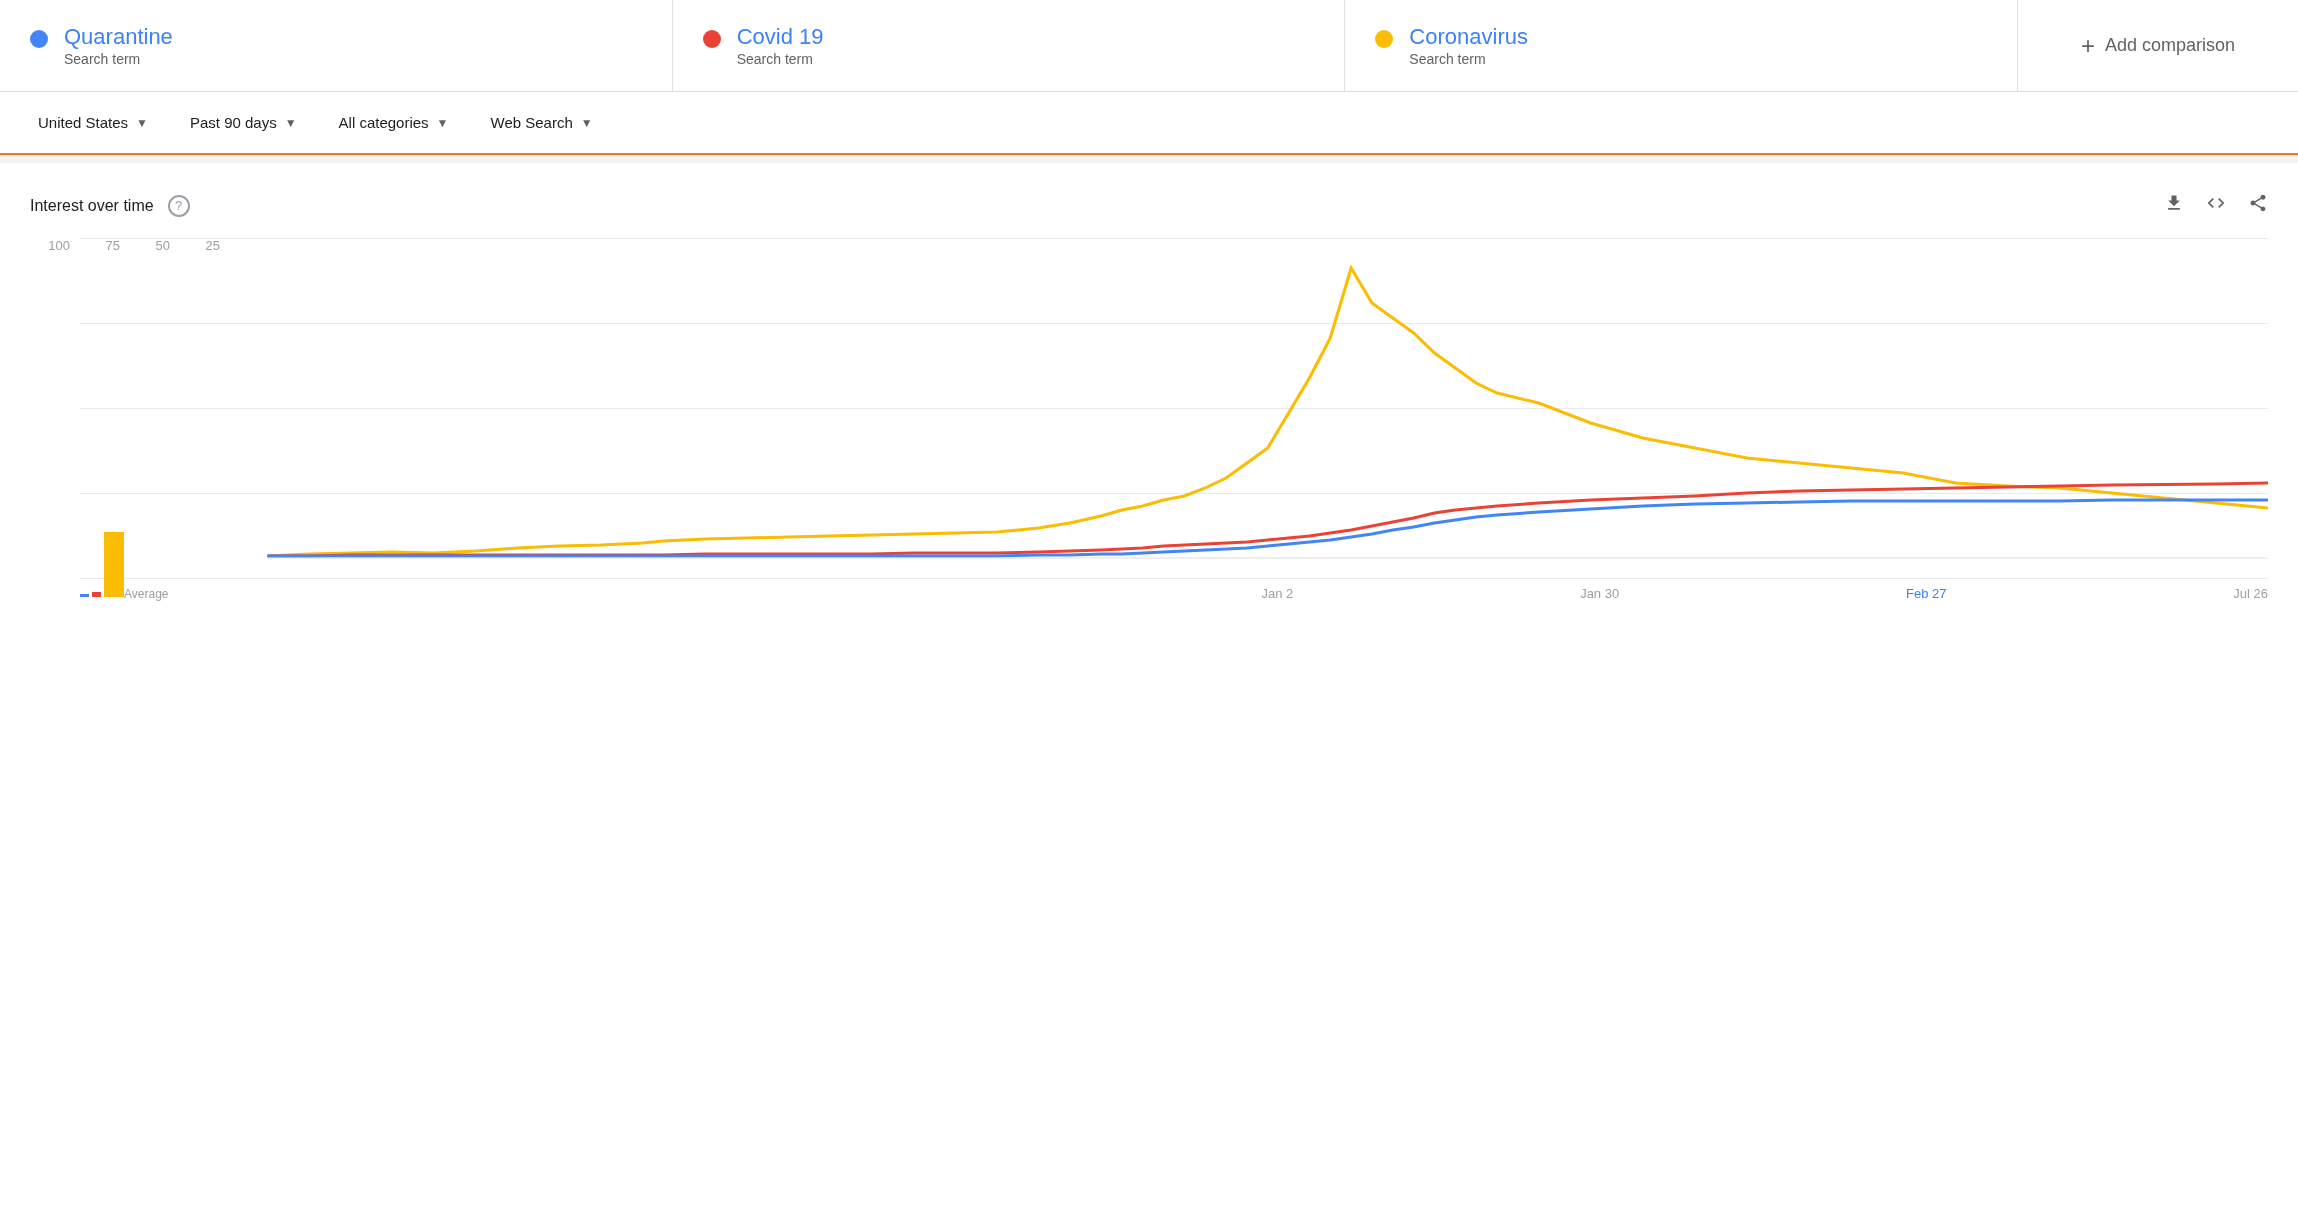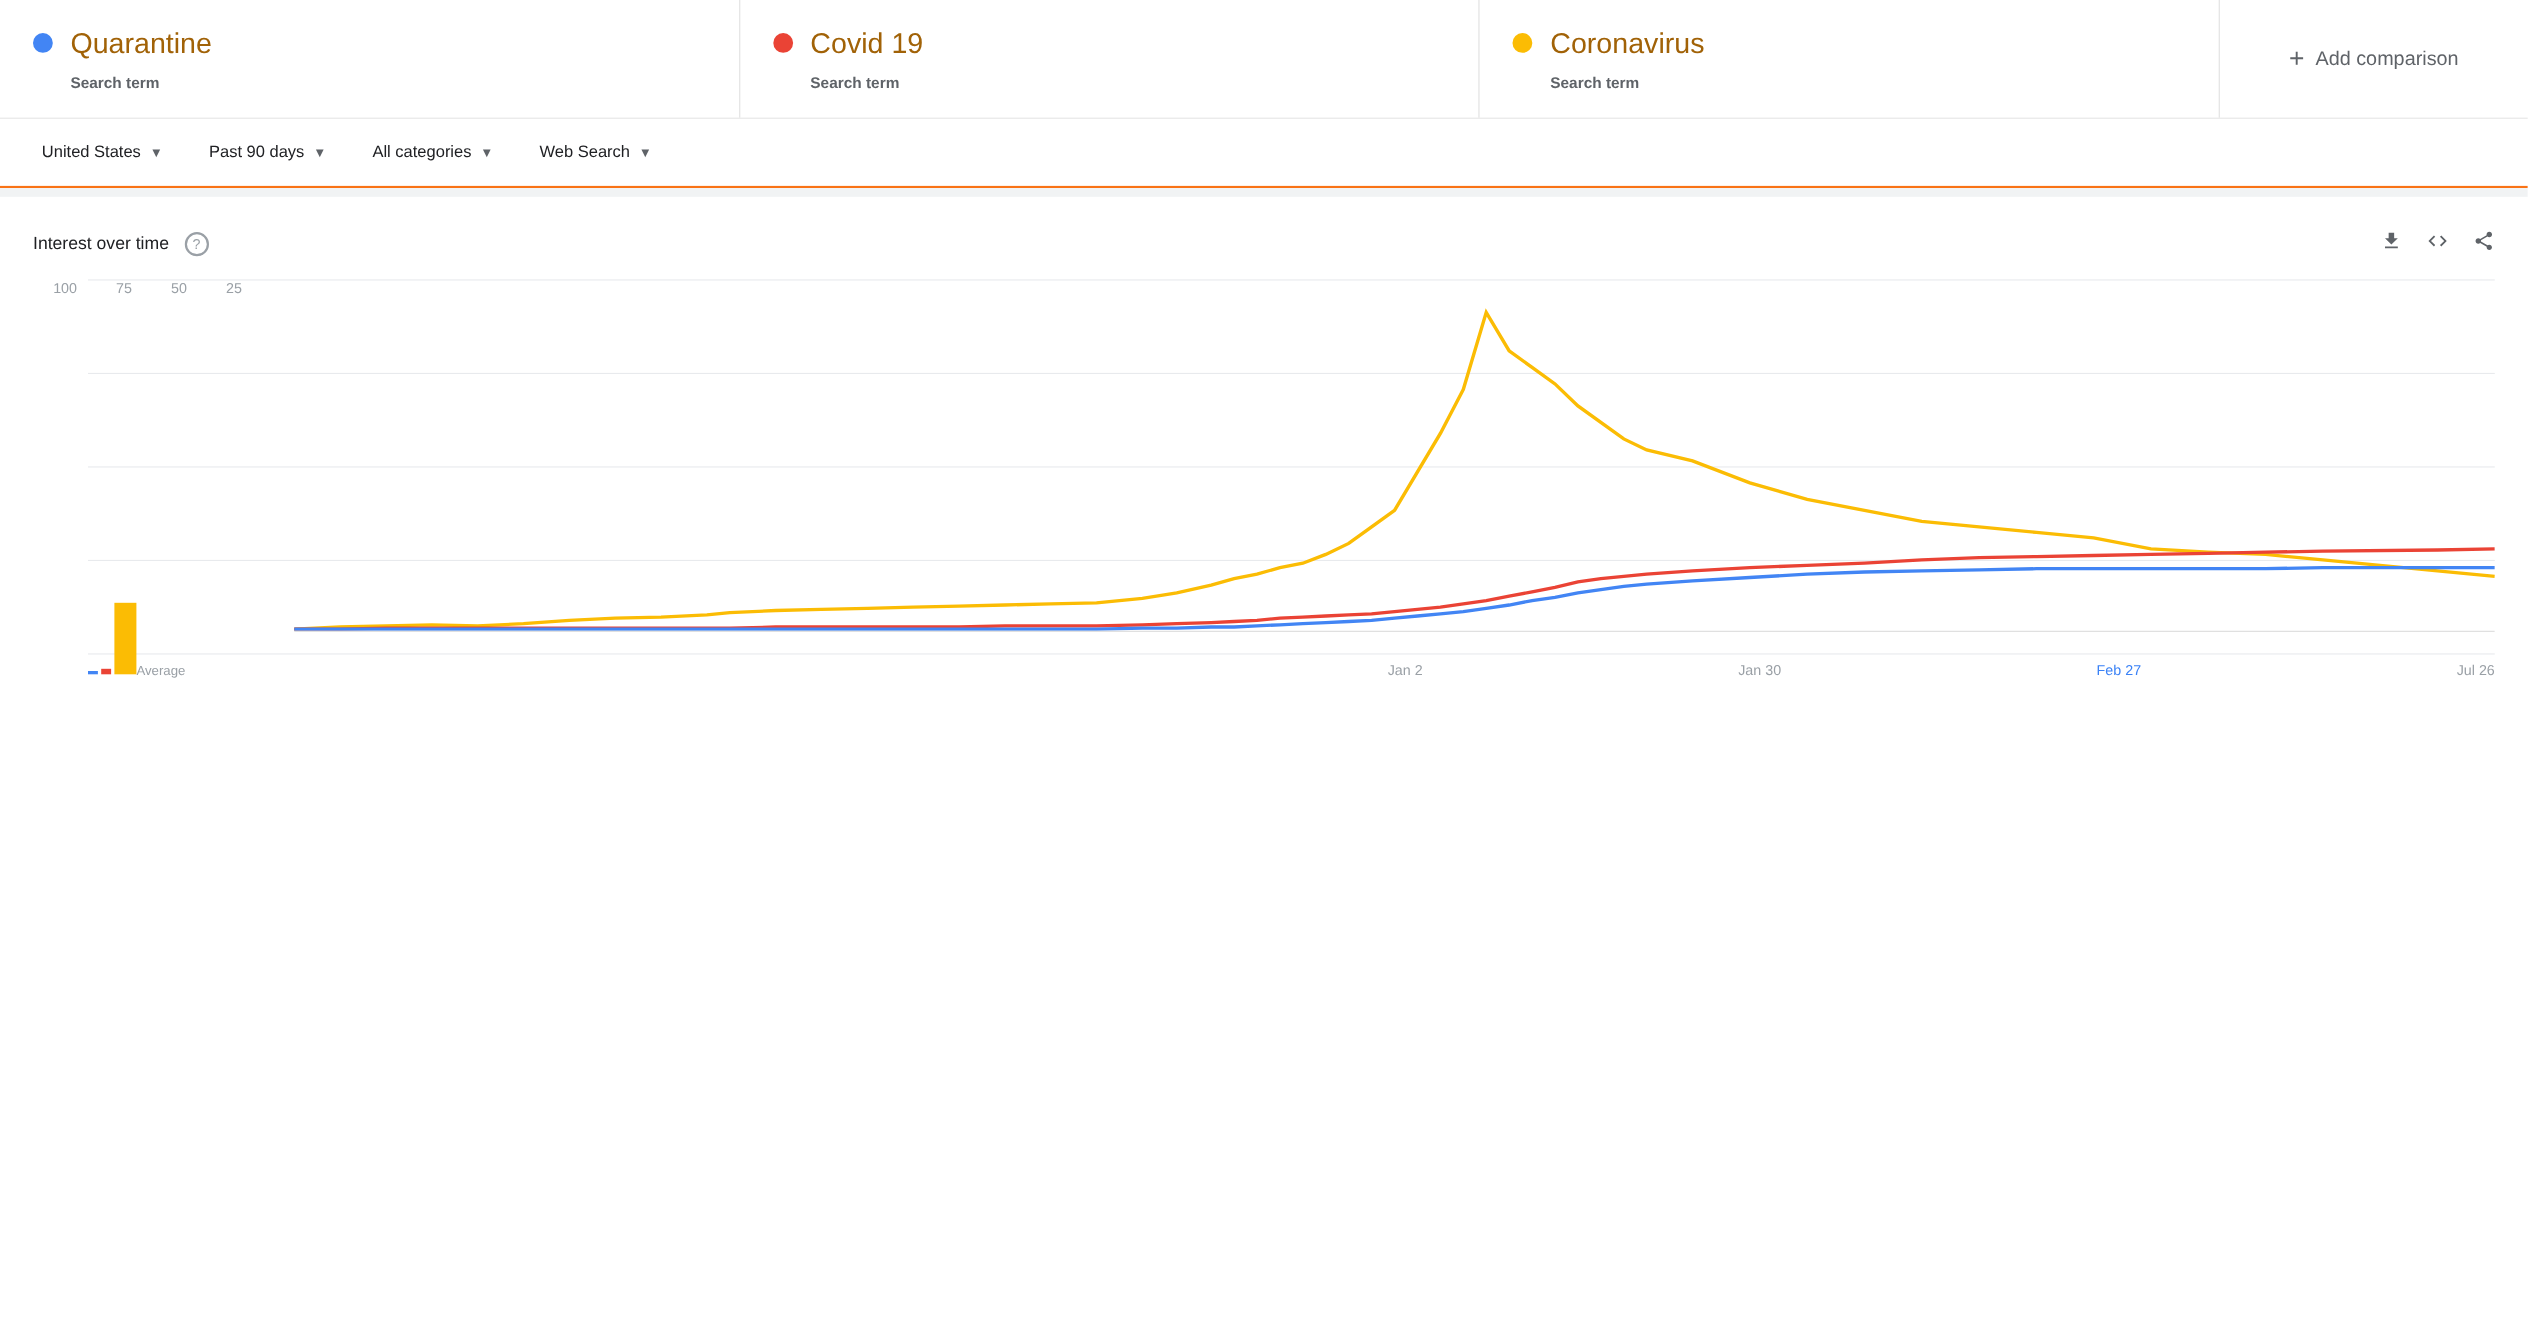--- a/index.html
+++ b/index.html
@@ -22,30 +22,29 @@
     .search-term-item:last-child { border-right: none; }
     .term-dot {
       width: 18px;
       height: 18px;
       border-radius: 50%;
       margin-top: 6px;
       flex-shrink: 0;
     }
     .term-text-group { display: flex; flex-direction: column; }
     .term-name {
-      font-size: 26px;
+      font-size: 22px;
       font-weight: 400;
-      color: #a16207;
+      color: #3b82f6;
       line-height: 1.2;
     }
     .term-type {
       font-size: 14px;
       color: #5f6368;
-      margin-top: 12px;
-      font-weight: bold;
+      margin-top: 1px;
     }
     .add-comparison {
       flex: 0 0 auto;
       min-width: 280px;
       display: flex;
       align-items: center;
       justify-content: center;
       gap: 10px;
       cursor: pointer;
       color: #5f6368;

